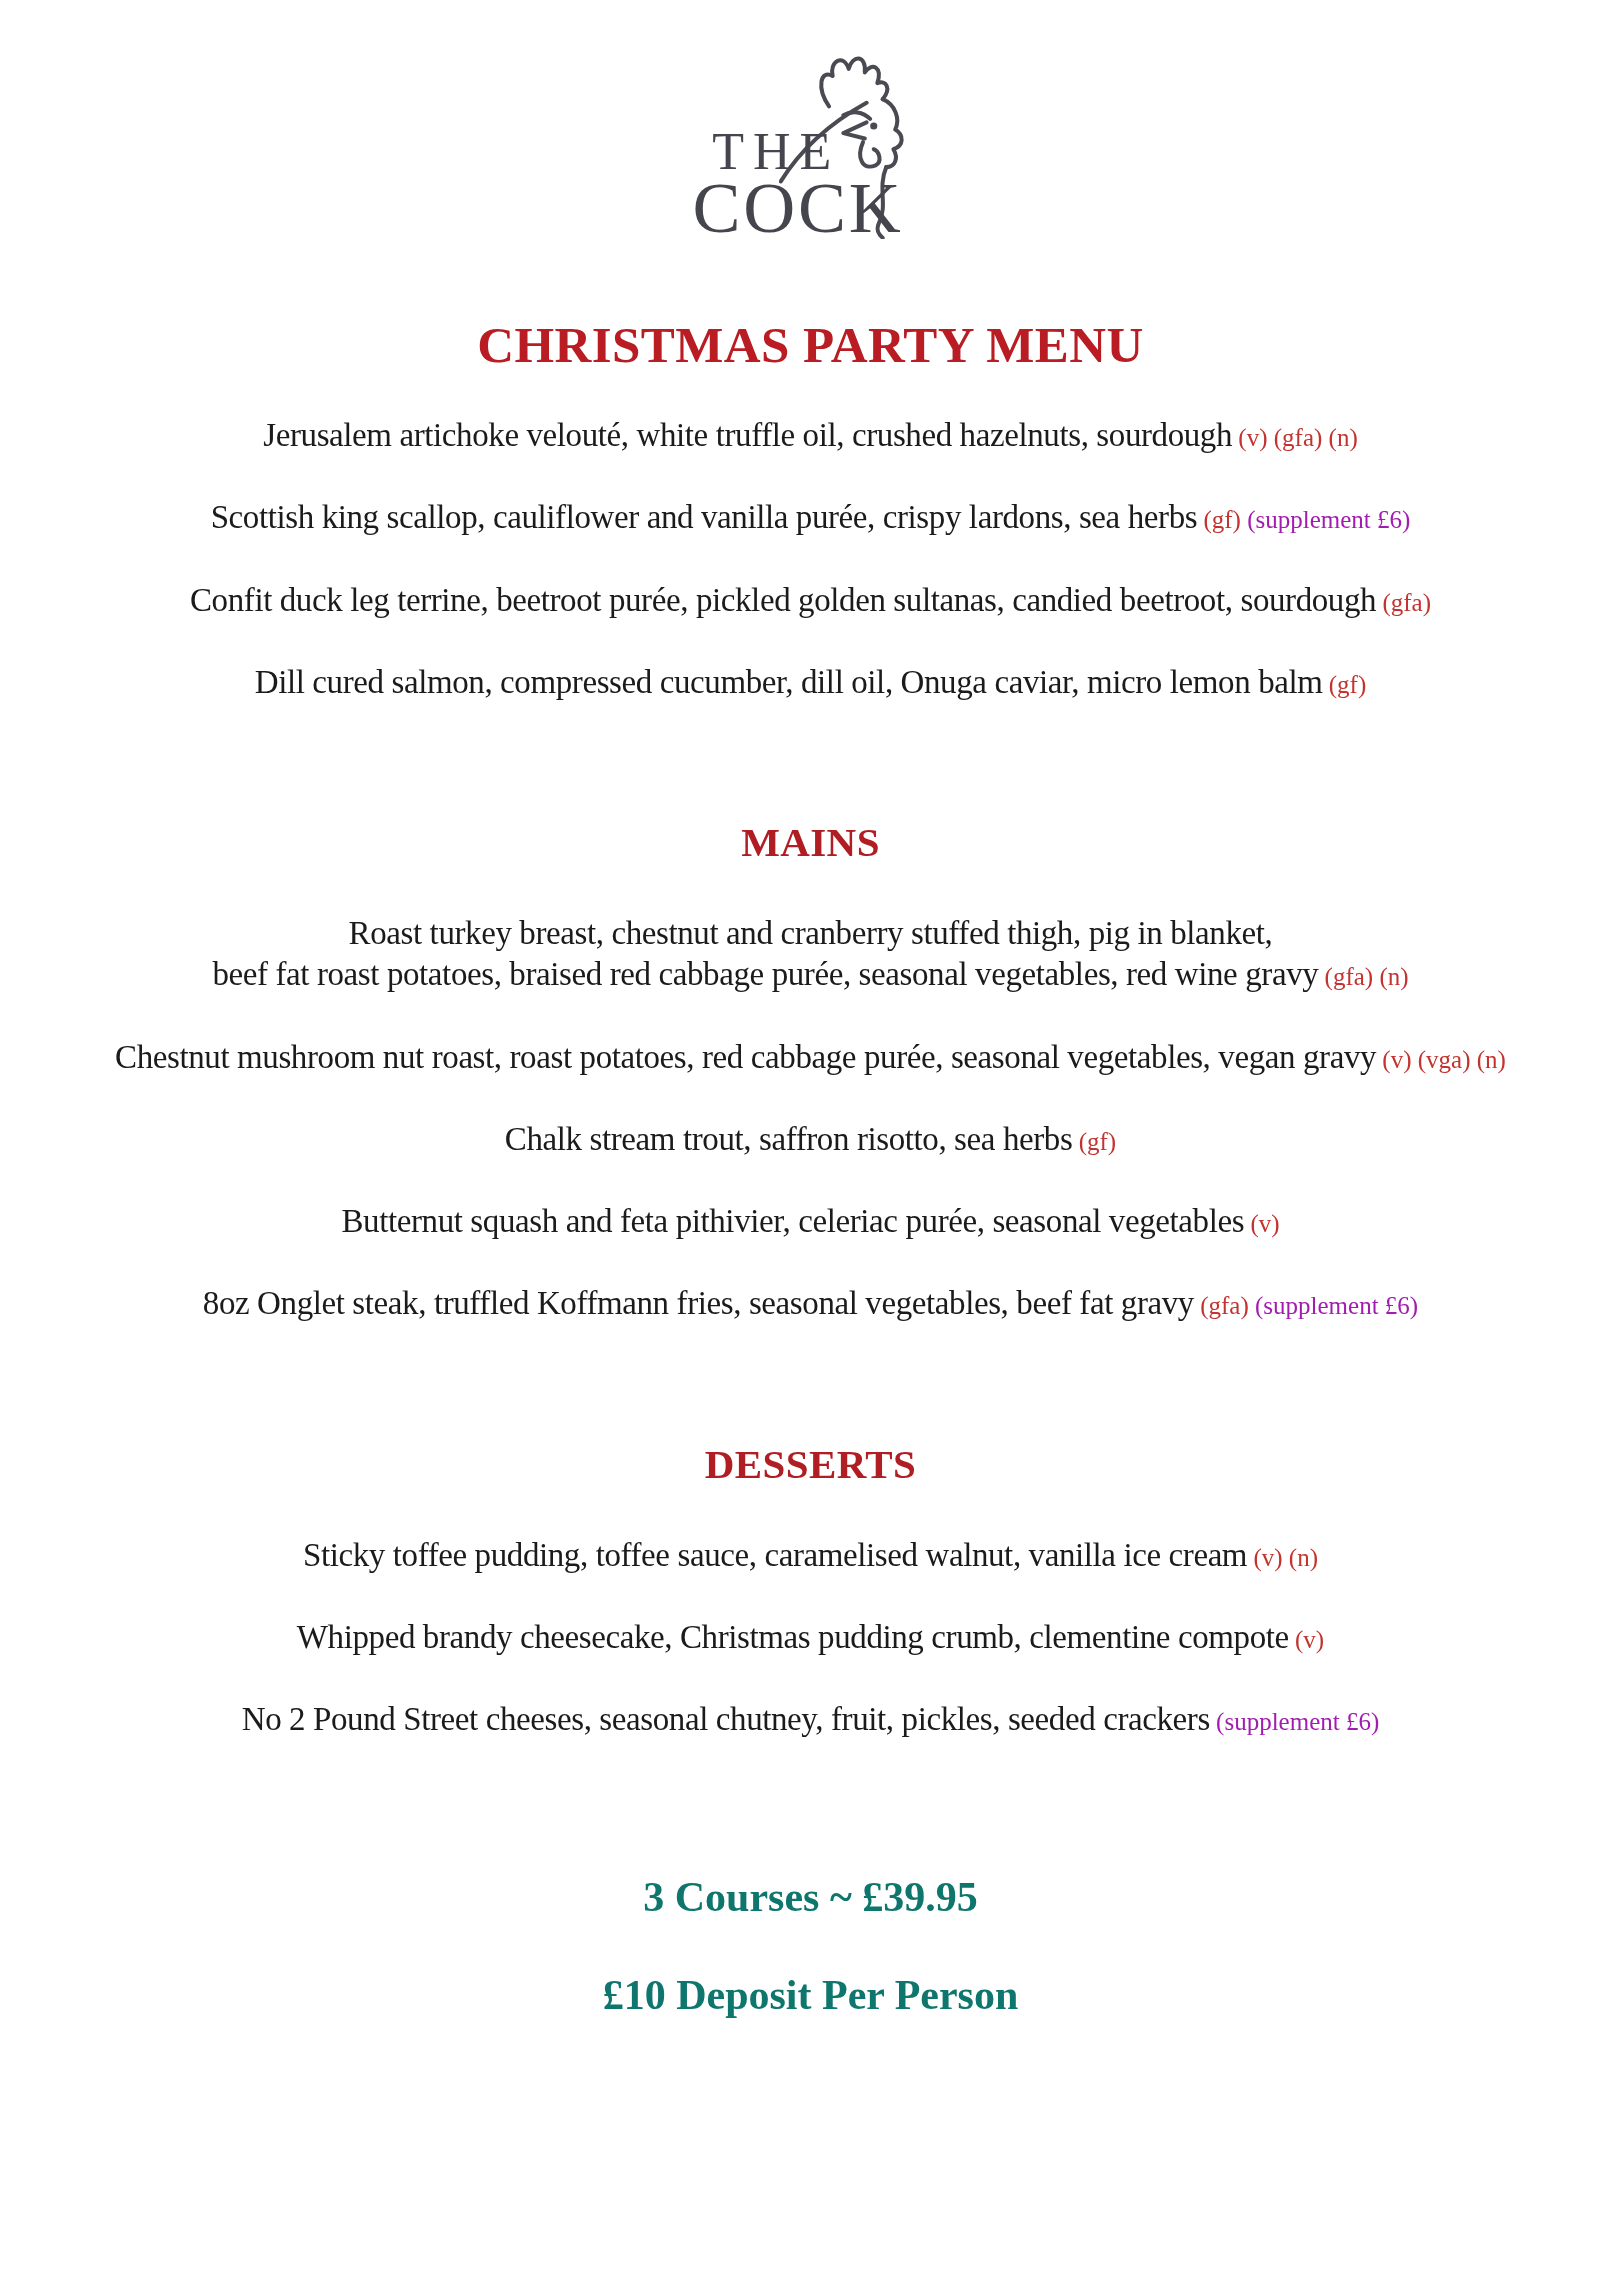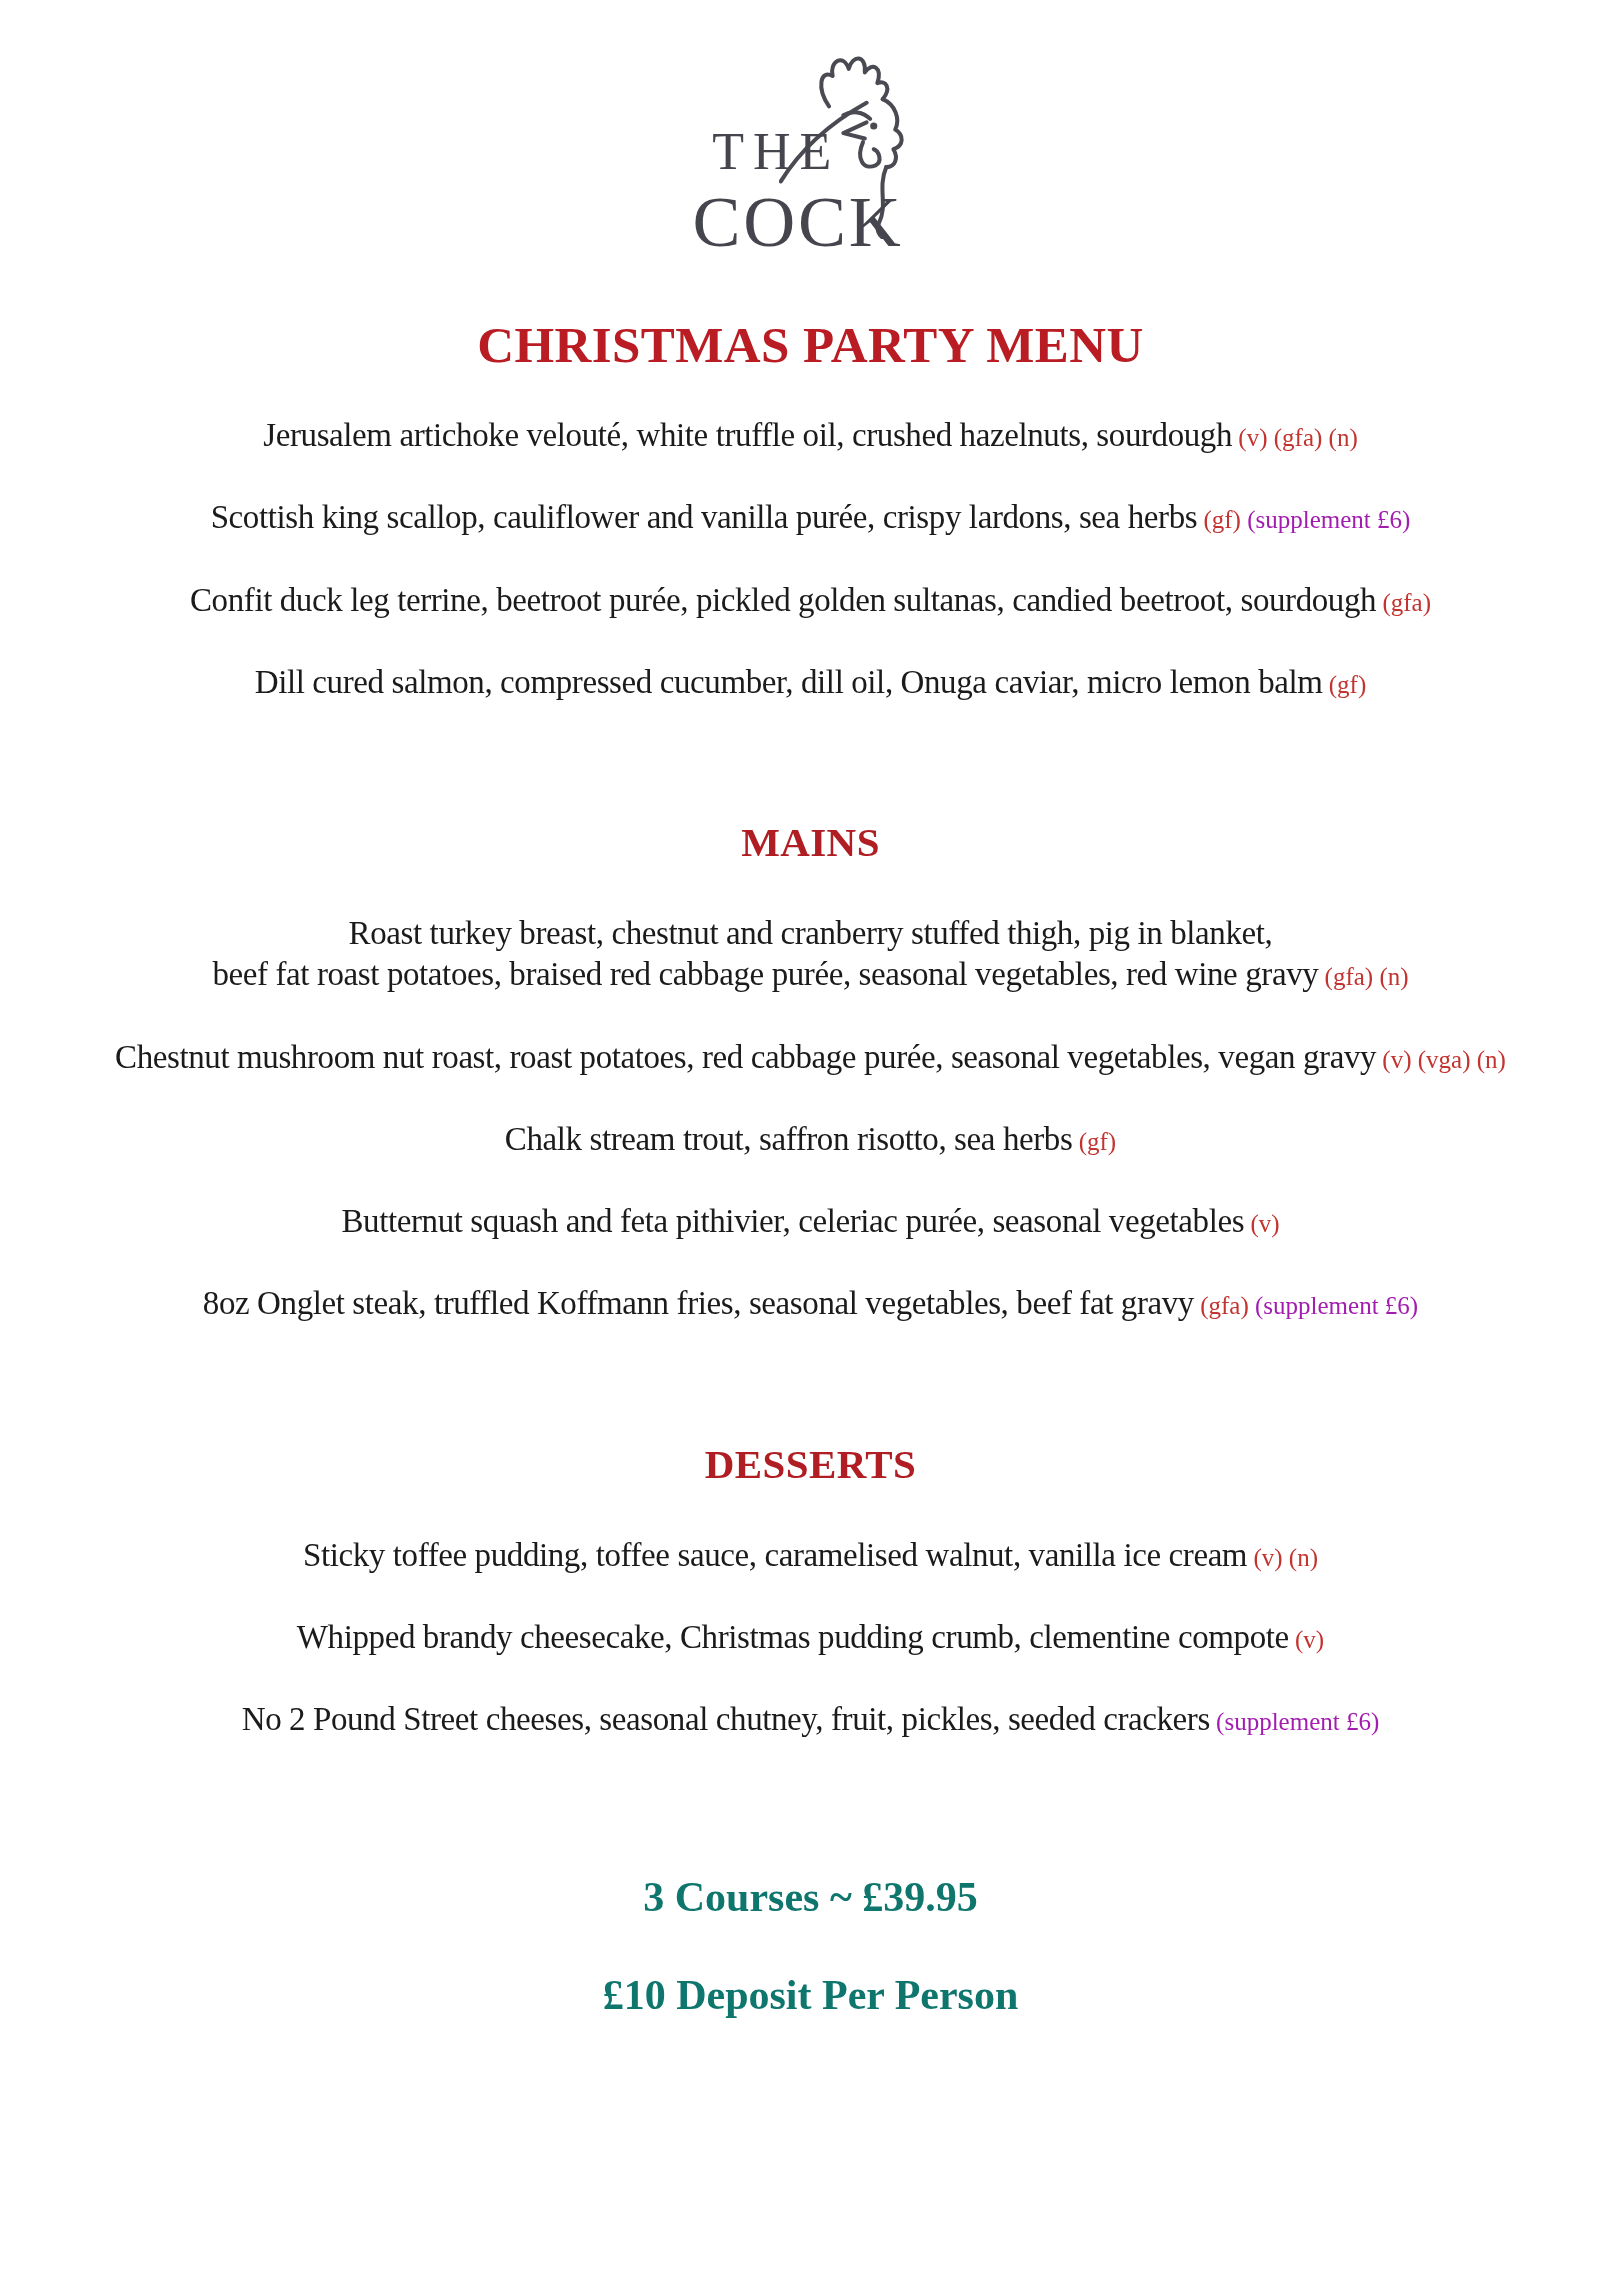--- a/index.html
+++ b/index.html
@@ -23,21 +23,21 @@
     width: 236px; height: 192px;
     margin: 47px auto 0;
     color: #45454e;
     text-align: left;
   }
   .logo-the {
     position: absolute; left: 19.7px; top: 79px;
     font-size: 52px; letter-spacing: 9px; line-height: 1;
   }
   .logo-cock {
-    position: absolute; left: 0px; top: 139px;
+    position: absolute; left: 0px; top: 125px;
     font-size: 72px; letter-spacing: 2.7px; line-height: 1;
   }
   .logo svg { position: absolute; left: 86px; top: 0; }
 
   
   h1.title {
     margin: 77px 0 0;
     font-size: 51px; font-weight: bold;
     color: #b91c22; letter-spacing: 0.4px;
   }

